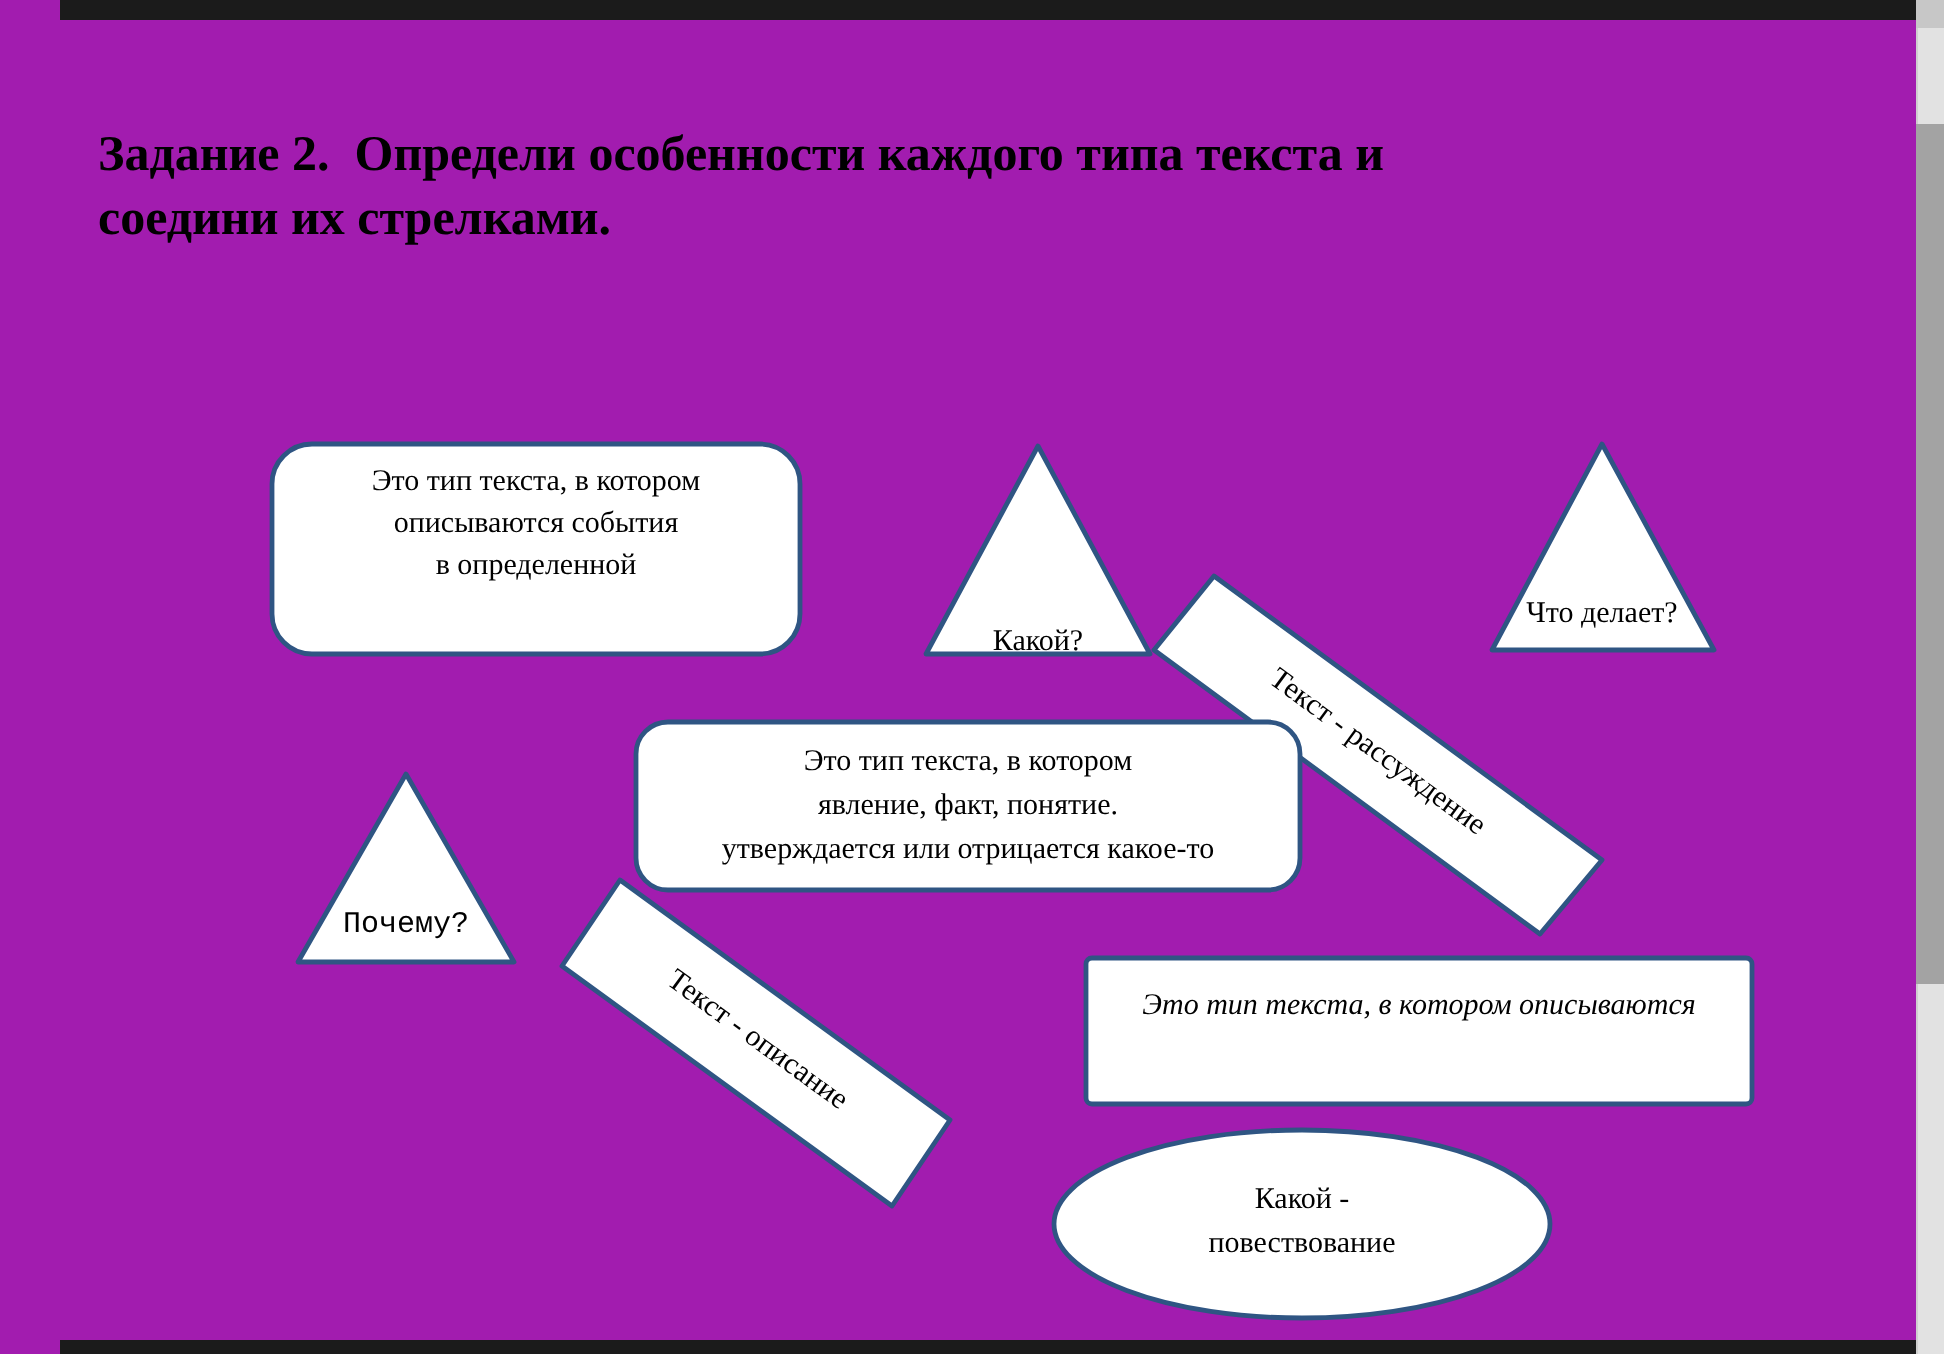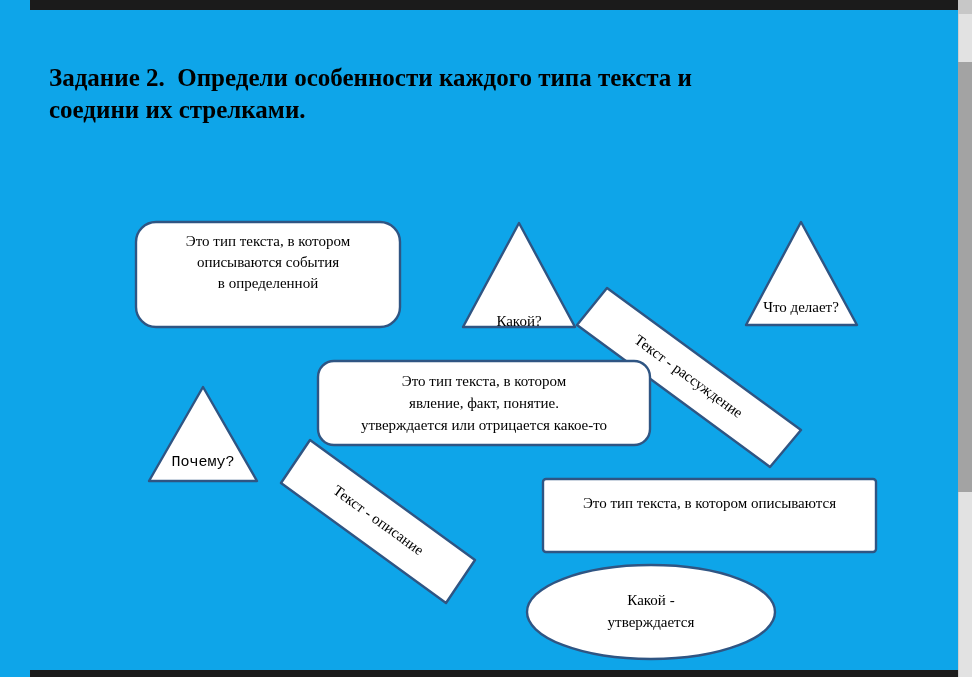--- a/index.html
+++ b/index.html
@@ -1,20 +1,20 @@
 <!DOCTYPE html>
 <html><head>
 <meta charset="utf-8">
 <style>
   html, body { margin: 0; padding: 0; background: #ffffff; }
   .page {
     position: relative;
     width: 972px;
     height: 677px;
-    background: #0ea5e9;
+    background: #a21caf;
     overflow: hidden;
     font-family: "Liberation Serif", "DejaVu Serif", serif;
     color: #000;
   }
   .abs { position: absolute; }
 
   
   .top-bar    { left: 30px; top: 0;     width: 928px; height: 10px; background: #1b1b1b; }
   .bottom-bar { left: 30px; top: 670px; width: 928px; height: 7px;  background: #1b1b1b; }
   .scroll-track { left: 958px; top: 0; width: 14px; height: 677px; background: #e2e2e2; border-left: 1px solid #cfcfcf; box-sizing: border-box; }
@@ -29,21 +29,21 @@
   .diagram-svg { left: 0; top: 0; width: 972px; height: 677px; }
   .shape { fill: #ffffff; stroke: #2f5583; stroke-width: 2.4; stroke-linejoin: round; }
 
   
   .lbl { position: absolute; font-size: 15px; text-align: center; line-height: 21px; }
   .lbl-a { left: 146px; top: 231px; width: 244px; line-height: 21px; }
   .lbl-kakoy { left: 469px; top: 311px; width: 100px; }
   .lbl-chto  { left: 743px; top: 297px; width: 116px; }
   .lbl-poch  { left: 153px; top: 452px; width: 100px; font-family: Liberation Mono, monospace; }
   .lbl-b { left: 328px; top: 370px; width: 312px; line-height: 22px; }
-  .lbl-c { left: 553px; top: 492px; width: 313px; line-height: 23px; }
+  .lbl-c { left: 553px; top: 492px; width: 313px; line-height: 23px; font-style: italic; }
   .lbl-ellipse { left: 551px; top: 589px; width: 200px; line-height: 22px; }
   .lbl-rot1 { left: 578px; top: 366px; width: 220px; height: 22px; transform: rotate(36.2deg); transform-origin: center; }
   .lbl-rot2 { left: 278px; top: 510px; width: 200px; height: 22px; transform: rotate(36deg); transform-origin: center; }
 </style>
 </head>
 <body>
 
 <div class="page">
 
   <div class="abs top-bar"></div>
@@ -89,16 +89,16 @@
 
   <div class="lbl lbl-c">
     <div>Это тип текста, в котором описываются</div>
   </div>
 
   <div class="lbl lbl-rot1">Текст - рассуждение</div>
   <div class="lbl lbl-rot2">Текст - описание</div>
 
   <div class="lbl lbl-ellipse">
     <div>Какой -</div>
-    <div>утверждается</div>
+    <div>повествование</div>
   </div>
 
 </div>
 
 </body></html>

